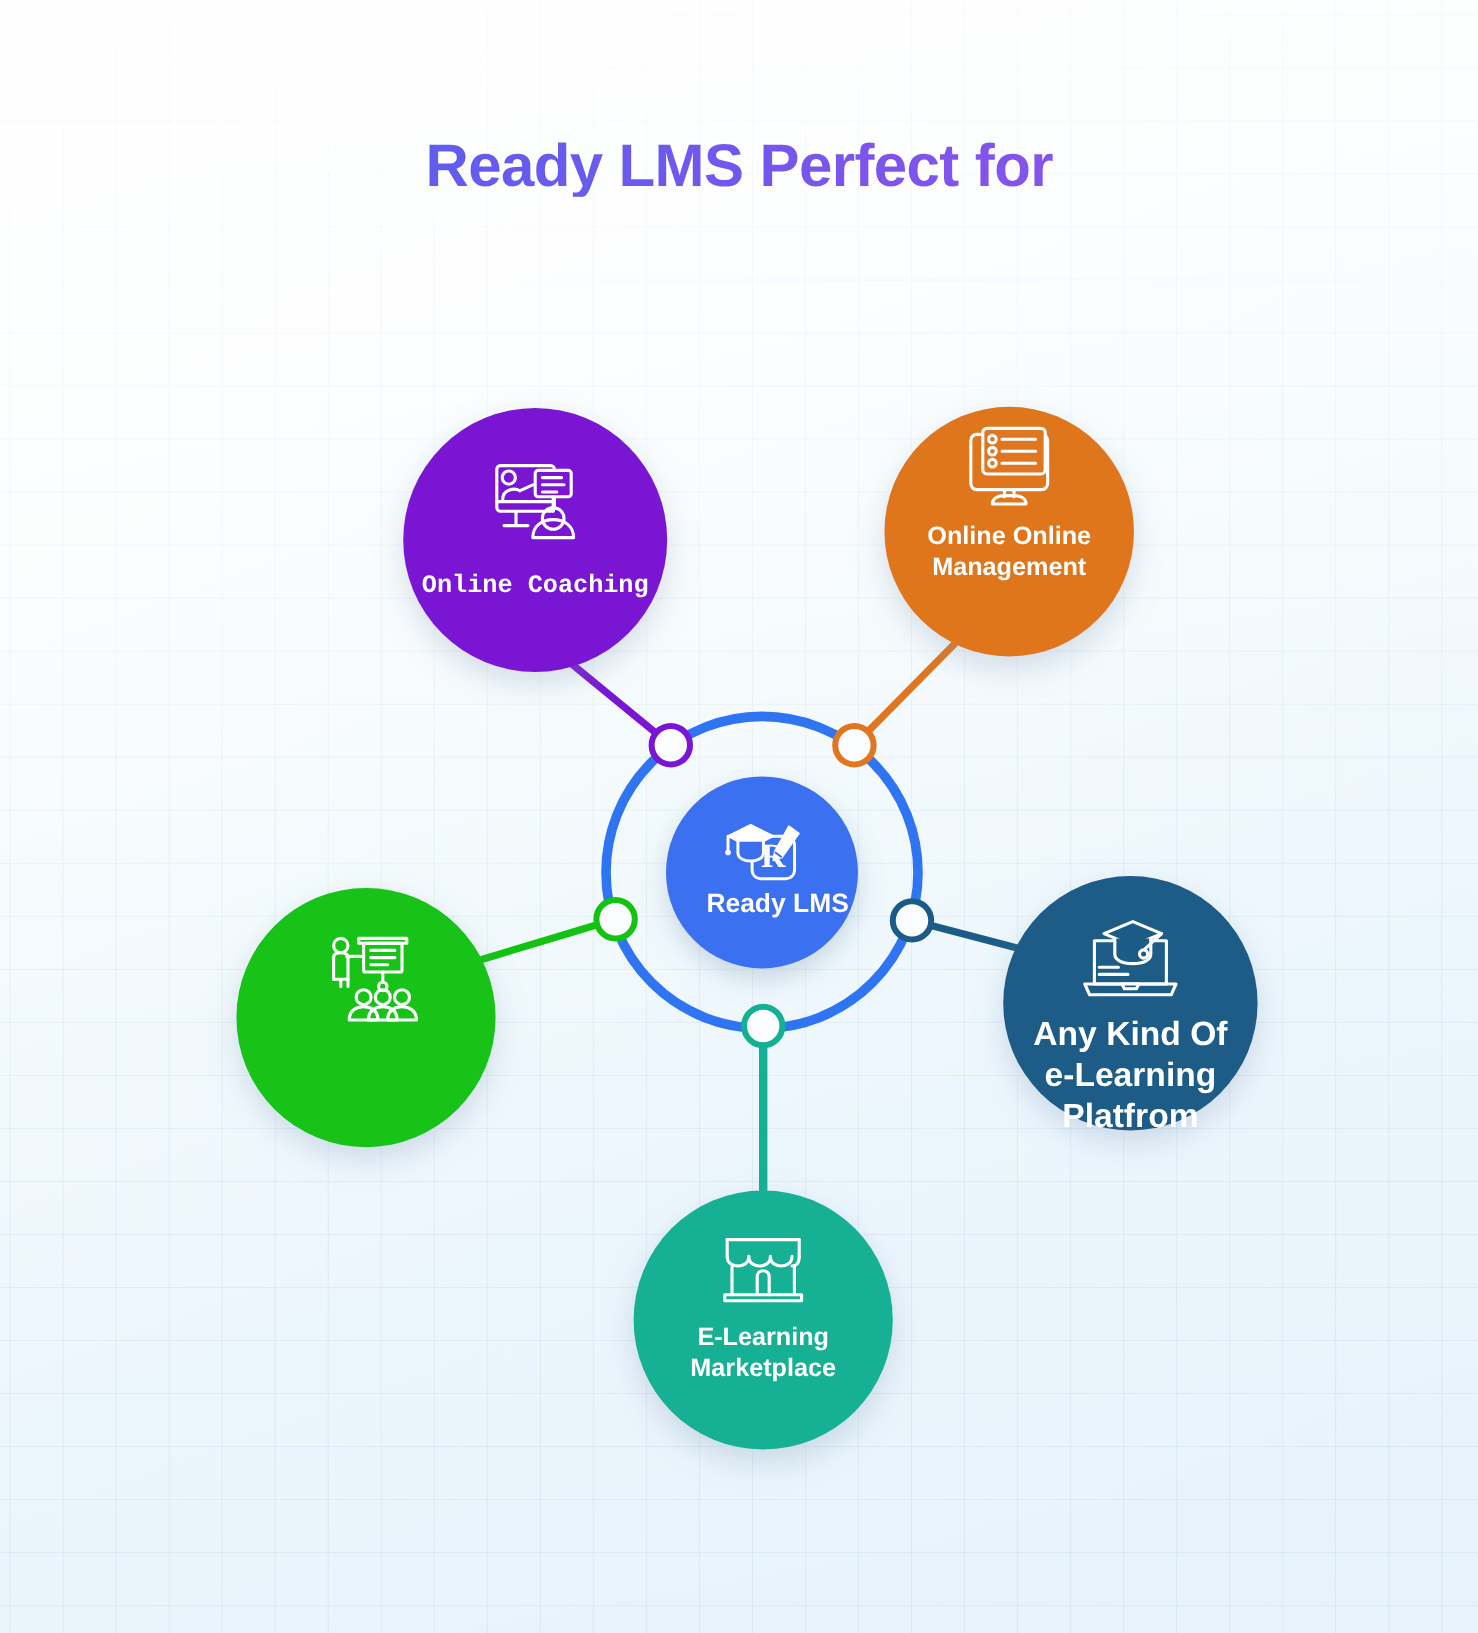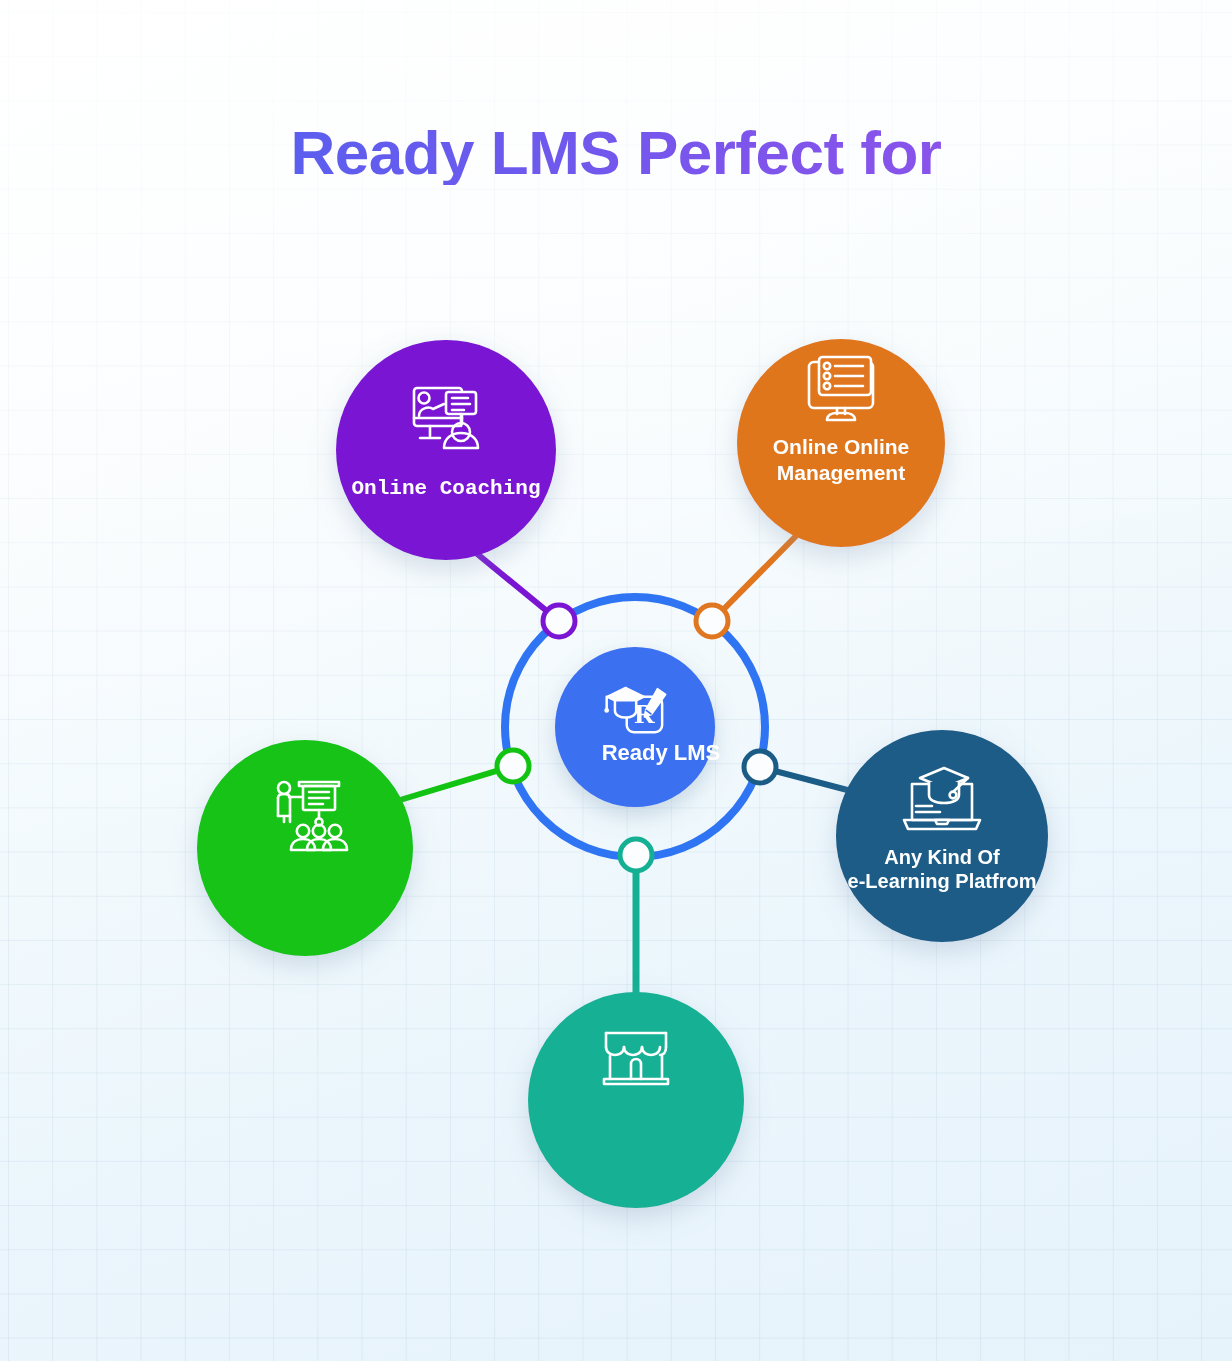--- a/index.html
+++ b/index.html
@@ -45,21 +45,21 @@
     pointer-events: none;
   }
 
   
   #title {
     position: absolute;
     left: 0;
     top: 78px;
     width: 1232px;
     text-align: center;
-    font-size: 62px;
+    font-size: 50px;
     font-weight: 700;
     letter-spacing: -0.5px;
     line-height: 1.05;
     background: linear-gradient(90deg, #4f62f0 0%, #5a5fef 22%, #7b55ec 58%, #9b51e8 100%);
     -webkit-background-clip: text;
     background-clip: text;
     color: transparent;
     -webkit-text-fill-color: transparent;
     white-space: nowrap;
   }
@@ -213,24 +213,26 @@
 
     <g id="hubs">
       <circle cx="559" cy="621" r="16" fill="#fcfdff" stroke="#7a16d3" stroke-width="5"></circle>
       <circle cx="712" cy="621" r="16" fill="#fcfdff" stroke="#e0761f" stroke-width="5"></circle>
       <circle cx="760" cy="767" r="16" fill="#fcfdff" stroke="#1b5c87" stroke-width="5"></circle>
       <circle cx="636" cy="855" r="16" fill="#fcfdff" stroke="#13b094" stroke-width="5"></circle>
       <circle cx="513" cy="766" r="16" fill="#fcfdff" stroke="#12c312" stroke-width="5"></circle>
     </g>
   </svg>
 
-  <div class="node-label" style="left:561px; top:740px; width:200px; font-size:22px;">Ready LMS</div>
+  <div class="node-label" style="left:548px; top:740px; width:200px; font-size:22px;">Ready LMS</div>
 
   <div class="node-label" style="left:326px; top:476px; width:240px; font-size:21px;font-family:Liberation Mono, monospace;">Online Coaching</div>
 
   <div class="node-label" style="left:721px; top:434px; width:240px; font-size:21px;">Online Online
 Management</div>
 
-  <div class="node-label" style="left:822px; top:845px; width:240px; font-size:20px;">Any Kind Of
+  <div class="node-label" style="left:822px; top:845px; width:240px; font-size:28px;">Any Kind Of
 e-Learning Platfrom</div>
 
+  <div class="node-label" style="left:516px; top:1102px; width:240px; font-size:21px;">E-Learning
+Marketplace</div>
 
 </div>
 
 </body></html>

